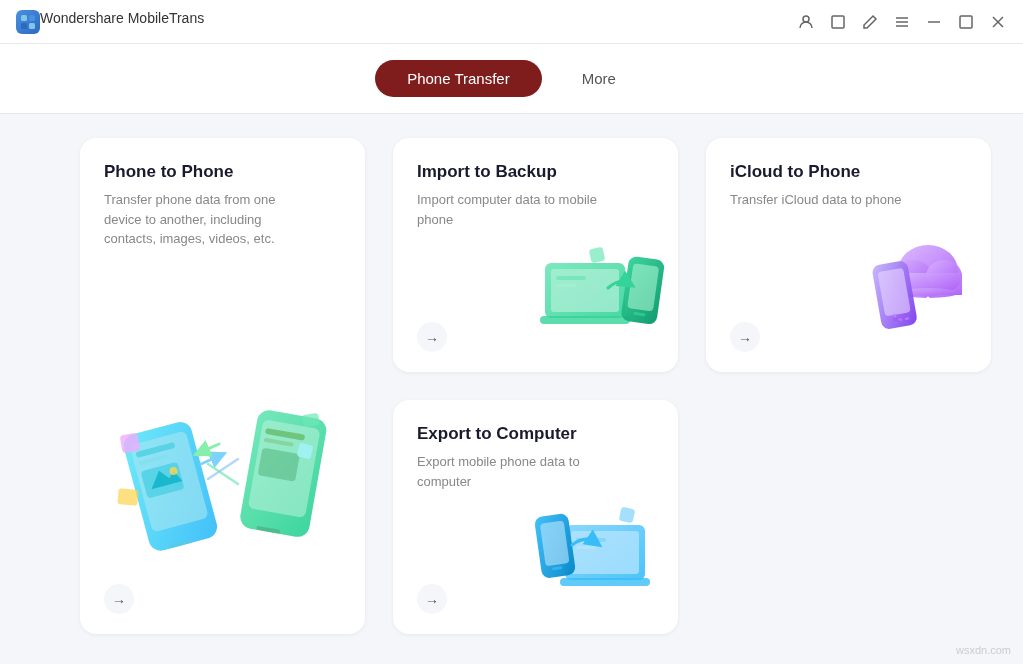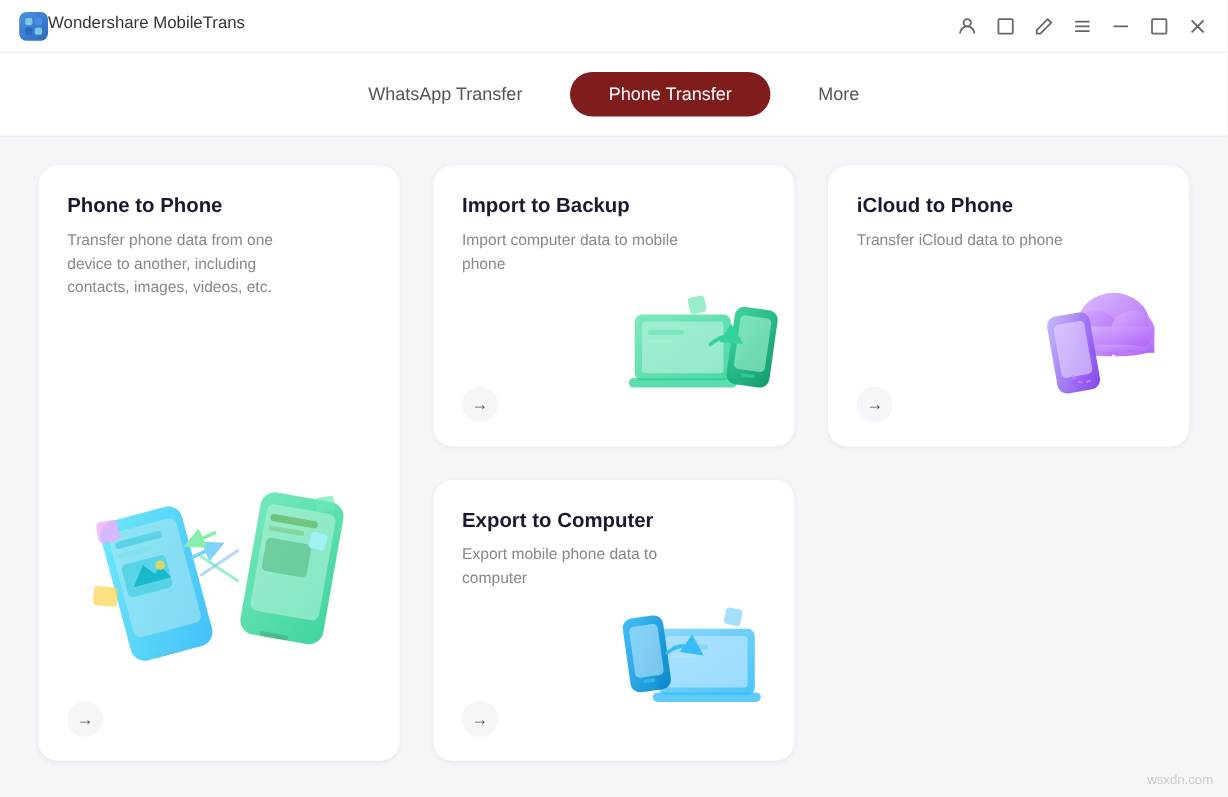--- a/index.html
+++ b/index.html
@@ -89,20 +89,21 @@
       color: #ffffff;
     }
     .main-content {
       padding: 24px 32px;
       background: #f5f6fa;
       height: calc(664px - 44px - 76px);
       display: grid;
       grid-template-columns: 1fr 1fr 1fr;
       grid-template-rows: 1fr 1fr;
       gap: 28px;
+      margin-left: 48px;
     }
     .card {
       background: #ffffff;
       border-radius: 16px;
       padding: 24px;
       position: relative;
       overflow: hidden;
       cursor: pointer;
       box-shadow: 0 1px 4px rgba(0,0,0,0.06);
       transition: box-shadow 0.2s;
@@ -197,21 +198,20 @@
     <div class="titlebar-icon">
       <svg viewBox="0 0 16 16">
           <line x1="3" y1="3" x2="13" y2="13" stroke="#666" stroke-width="1.5"></line>
           <line x1="13" y1="3" x2="3" y2="13" stroke="#666" stroke-width="1.5"></line>
         </svg>
     </div>
   </div>
 </div>
 
 <div class="nav-bar">
-  <button class="nav-tab">WhatsApp Transfer</button>
   <button class="nav-tab active">Phone Transfer</button>
   <button class="nav-tab">More</button>
 </div>
 
 <div class="main-content">
 
   <div class="card card-large">
     <div class="card-title">Phone to Phone</div>
     <div class="card-desc">Transfer phone data from one device to another, including contacts, images, videos, etc.</div>
 

